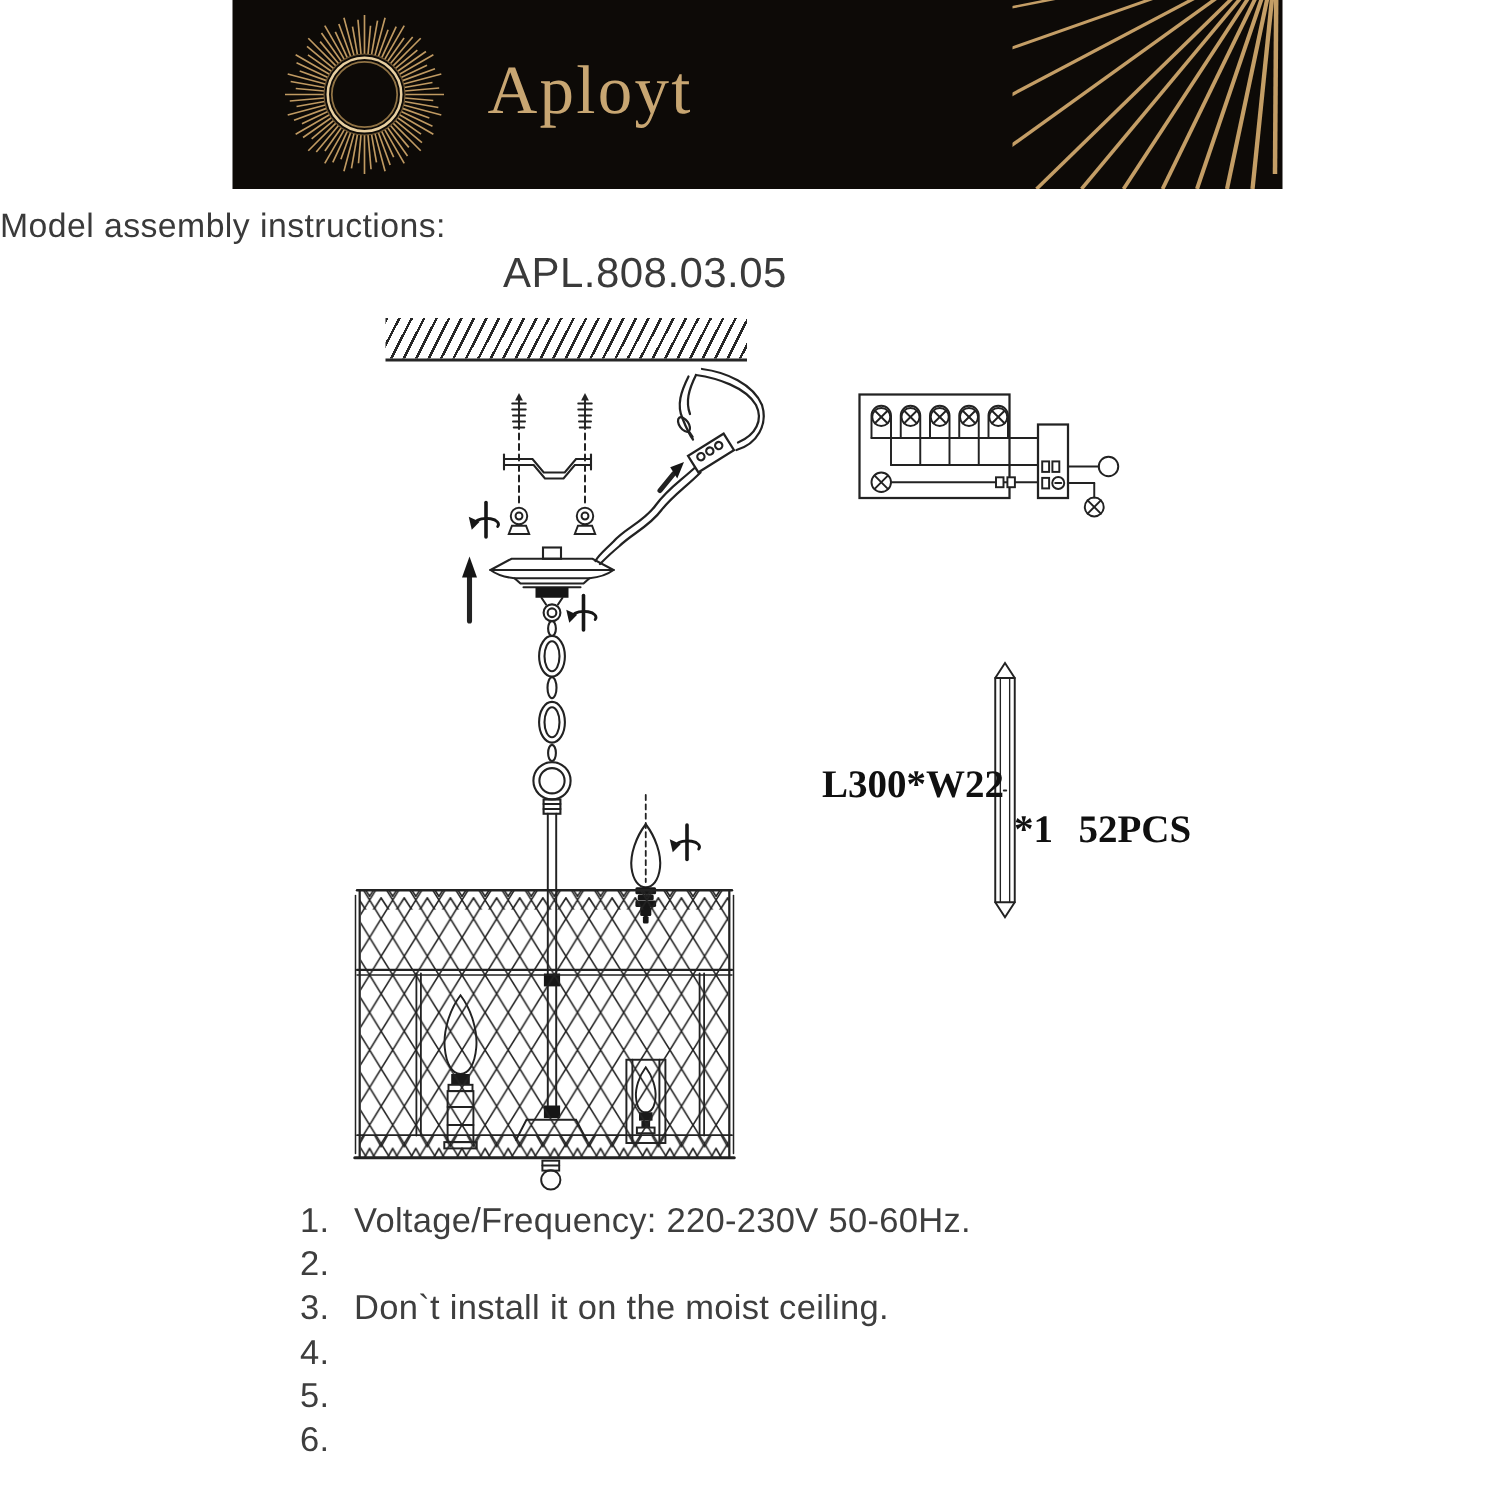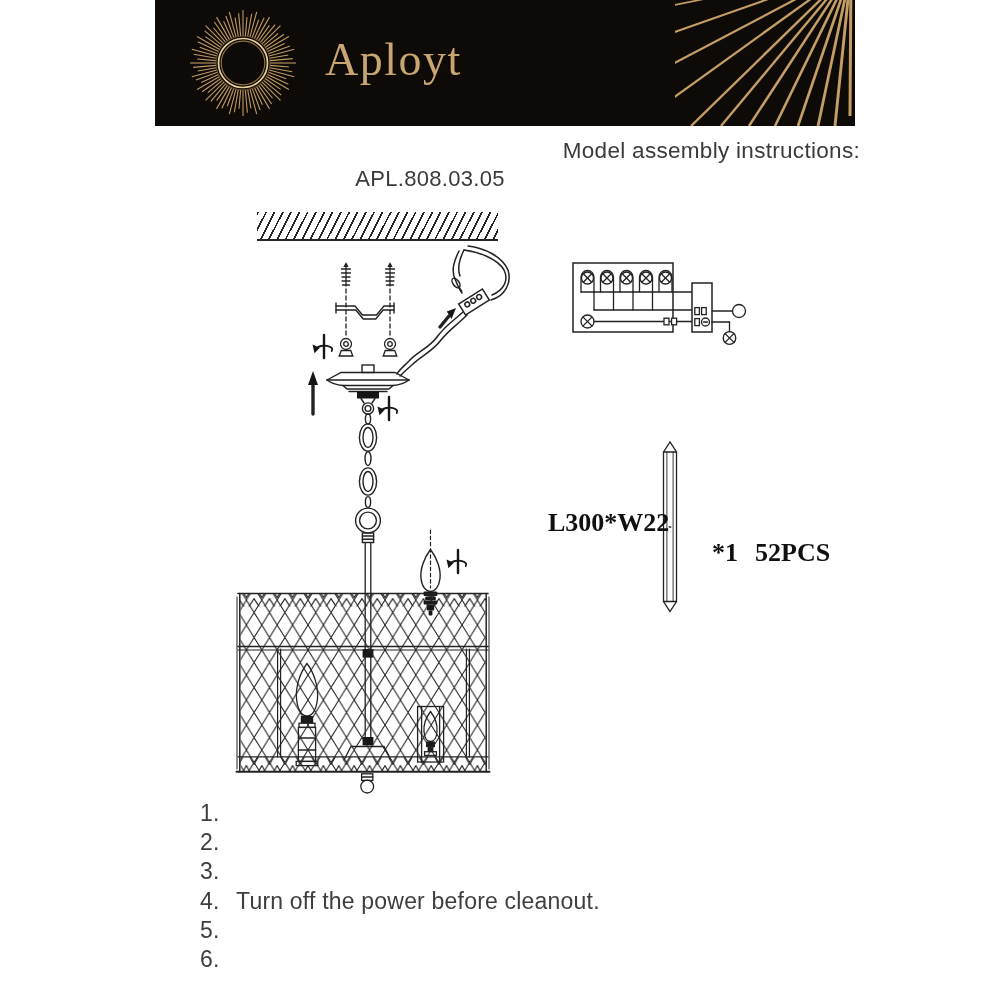--- a/index.html
+++ b/index.html
@@ -5,32 +5,32 @@
   html,body{margin:0;padding:0;background:#ffffff;}
   .page{position:relative;width:860px;height:1000px;background:#ffffff;overflow:hidden;
         font-family:"Liberation Sans",sans-serif;color:#3d3d3d;}
   
   .banner{position:absolute;left:155px;top:0;width:700px;height:126px;background:#0d0a07;overflow:hidden;}
   .logo-svg{position:absolute;left:28px;top:0;width:124px;height:126px;}
   .brand{position:absolute;left:170px;top:34px;font-family:"Liberation Serif",serif;
          font-size:46px;line-height:52px;color:#c8a672;letter-spacing:1.5px;font-weight:400;}
   .rays-svg{position:absolute;right:0;top:0;width:180px;height:126px;}
   
-  .title1{position:absolute;left:0;top:138px;width:100%;text-align:right;
+  .title1{position:absolute;left:0;top:138px;width:100%;text-align:left;
           font-size:22.5px;color:#3a3a3a;letter-spacing:0.3px;}
   .title2{position:absolute;left:0;top:166px;width:100%;text-align:center;
-          font-size:22px;color:#3a3a3a;letter-spacing:0.3px;}
+          font-size:28px;color:#3a3a3a;letter-spacing:0.3px;}
   
   .hatch{position:absolute;left:257px;top:212px;width:241px;height:27px;
          border-bottom:2px solid #262626;
          background:repeating-linear-gradient(117deg,#262626 0 1.7px,transparent 1.7px 7.4px);}
   .diagram-svg{position:absolute;left:150px;top:195px;width:700px;height:610px;}
   .part-size{position:absolute;left:548px;top:508px;font-family:"Liberation Serif",serif;
              font-weight:700;font-size:26px;color:#101010;white-space:nowrap;}
-  .part-qty{position:absolute;left:712px;top:538px;font-family:"Liberation Serif",serif;
+  .part-qty{position:absolute;left:676px;top:538px;font-family:"Liberation Serif",serif;
             font-weight:700;font-size:26px;color:#101010;white-space:nowrap;}
   .part-qty .count{margin-left:17px;}
   
   .instructions{position:absolute;left:200px;top:799px;width:660px;list-style:none;margin:0;padding:0;}
   .instructions li{display:flex;font-size:23px;line-height:29.2px;color:#3e3e3e;letter-spacing:0.2px;}
   .instructions .num{width:36px;flex:0 0 36px;}
 </style>
 </head>
 <body>
 
@@ -343,30 +343,31 @@
   </svg>
 
   <div class="part-size">L300*W22</div>
   <div class="part-qty">
     <span>*1</span><span class="count">52PCS</span>
   </div>
 
   <ol class="instructions">
     <li>
         <span class="num">1.</span>
+        <span class="txt">Voltage/Frequency: 220-230V 50-60Hz.</span>
       </li>
     <li>
         <span class="num">2.</span>
       </li>
     <li>
         <span class="num">3.</span>
+        <span class="txt">Don`t install it on the moist ceiling.</span>
       </li>
     <li>
         <span class="num">4.</span>
-        <span class="txt">Turn off the power before cleanout.</span>
       </li>
     <li>
         <span class="num">5.</span>
       </li>
     <li>
         <span class="num">6.</span>
       </li>
   </ol>
 
 </div>

